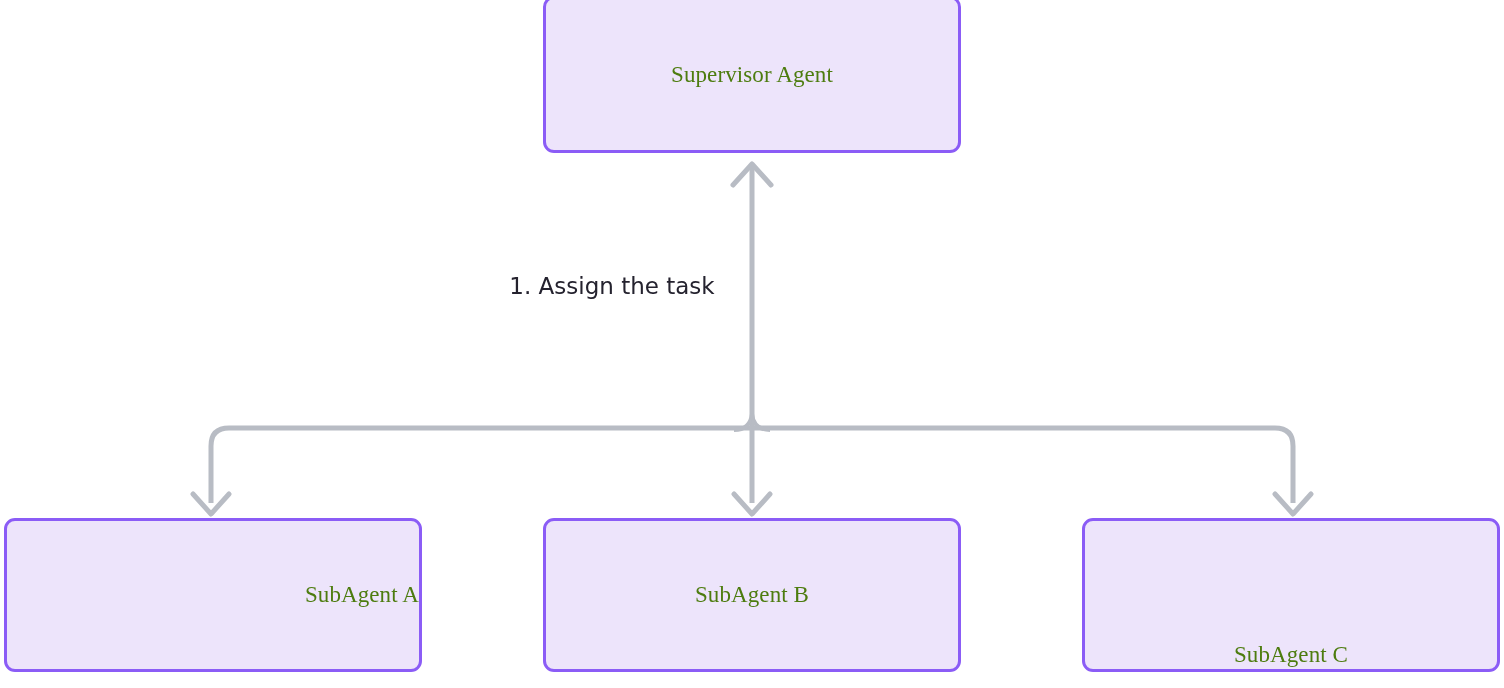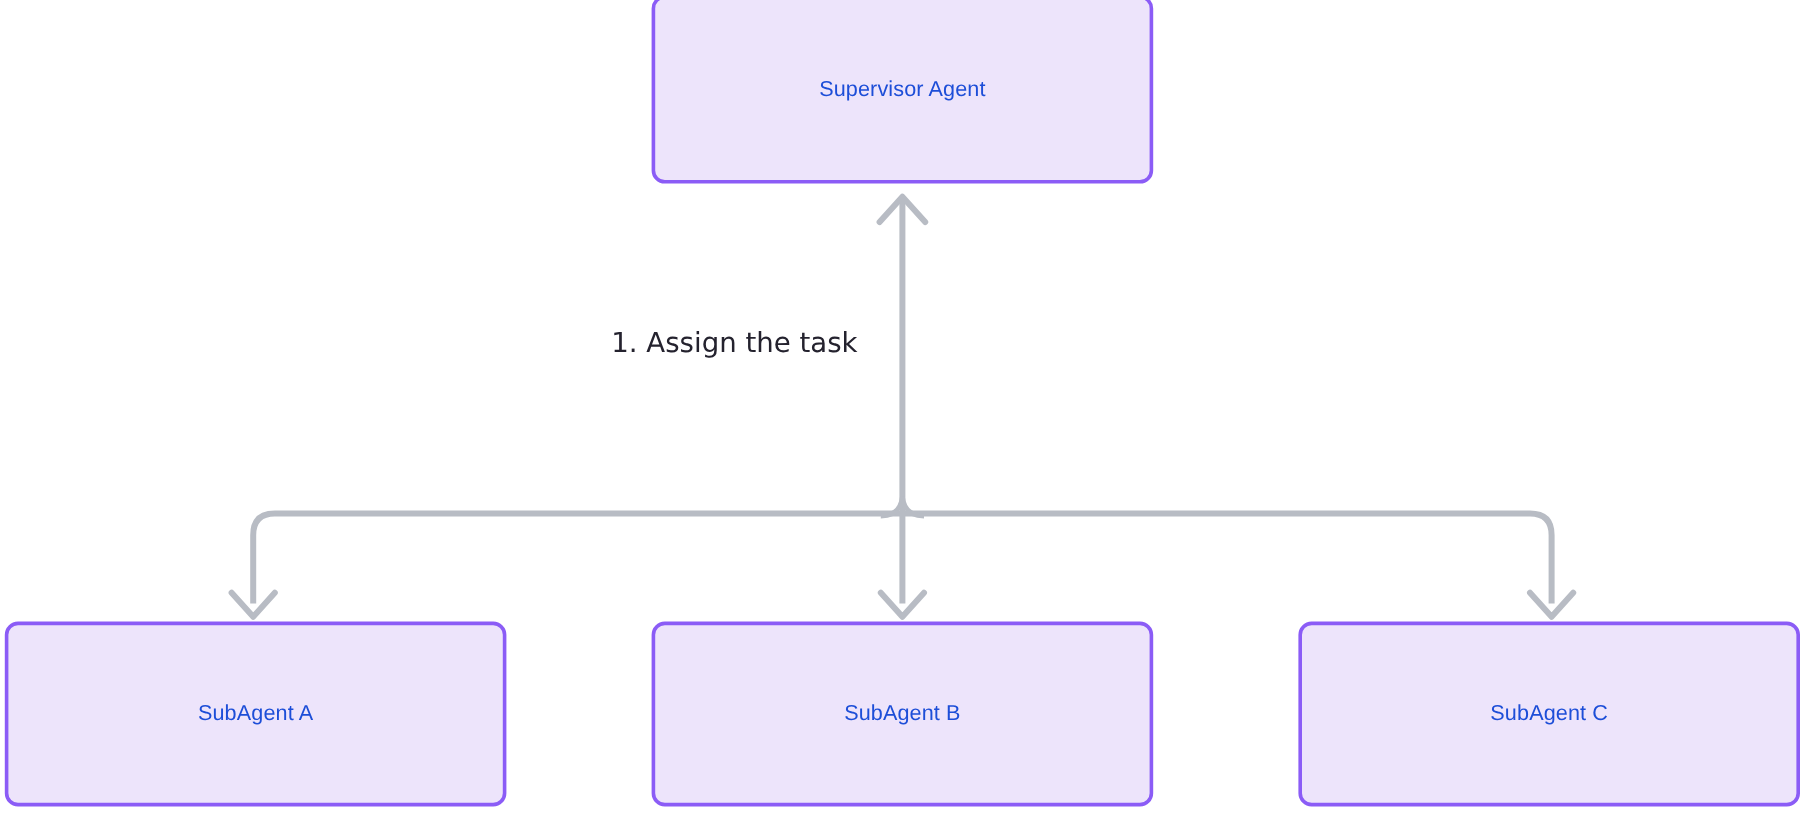--- a/index.html
+++ b/index.html
@@ -31,54 +31,56 @@
     box-sizing: border-box;
     display: flex;
     align-items: center;
     justify-content: center;
     background: #EDE4FB;
     border: 3px solid #8B5CF6;
     border-radius: 11px;
     z-index: 3;
   }
   .node-label {
-    font-family: Liberation Sans, sans-serif;
-    font-size: 18px;
+    font-family: Liberation Serif, serif;
+    font-size: 23px;
     font-weight: 400;
-    color: #1d4ed8;
+    color: #4d7c0f;
     letter-spacing: 0.1px;
     line-height: 1.2;
     white-space: nowrap;
     text-align: center;
   }
   
   #node-supervisor {
     left: 543px;
     top: -4px;
     width: 418px;
     height: 157px;
   }
   
   #node-sub-a {
     left: 4px;
     top: 518px;
     width: 418px;
     height: 154px;
+    justify-content: flex-end;
   }
   #node-sub-b {
     left: 543px;
     top: 518px;
     width: 418px;
     height: 154px;
   }
   #node-sub-c {
     left: 1082px;
     top: 518px;
     width: 418px;
     height: 154px;
+    align-items: flex-end;
   }
   
   #edge-label {
     position: absolute;
     left: 0;
     top: 266px;
     width: 1224px;
     text-align: center;
     z-index: 2;
     pointer-events: none;

